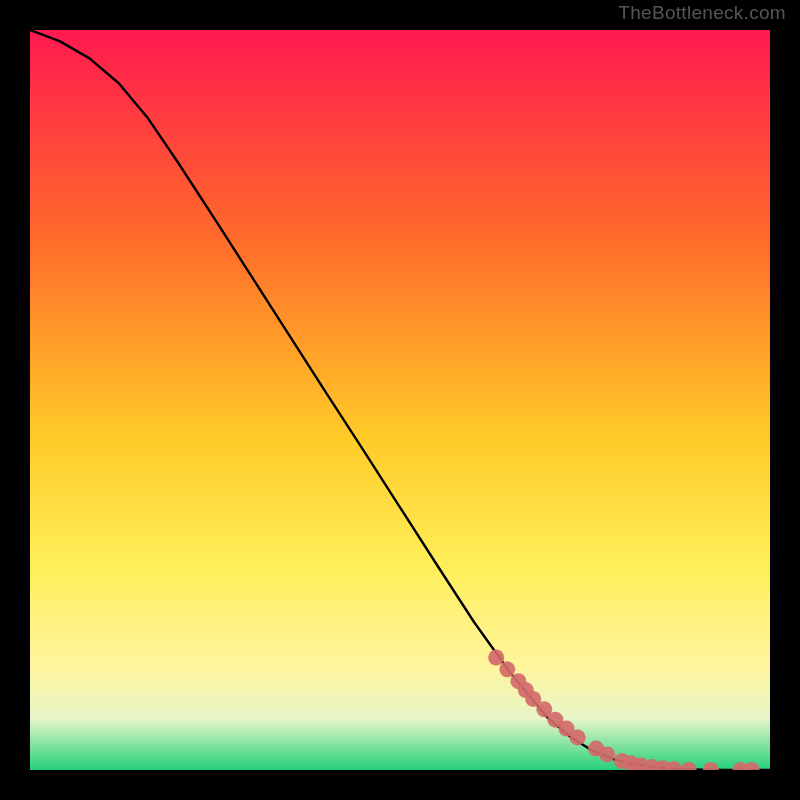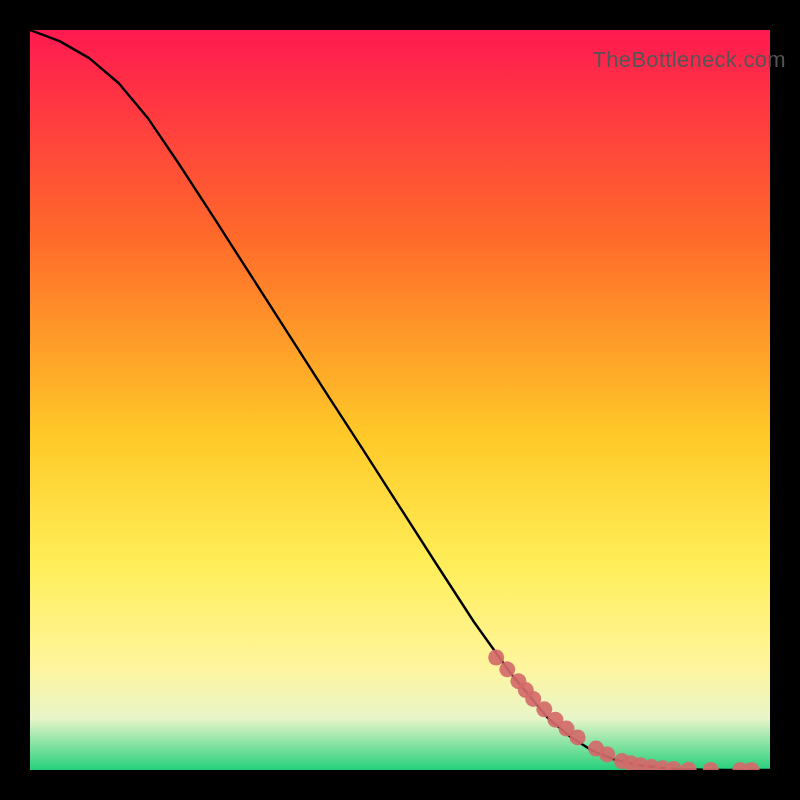--- a/index.html
+++ b/index.html
@@ -14,26 +14,25 @@
   .stage {
     position: relative;
     width: 800px;
     height: 800px;
   }
   .watermark {
     position: absolute;
     top: 2px;
     right: 14px;
     color: #555;
-    font-size: 22px;
+    font-size: 19px;
     font-weight: 500;
     letter-spacing: 0.3px;
     z-index: 20;
     user-select: none;
-    margin-top: 45px;
   }
   .plot {
     position: absolute;
     left: 30px;
     top: 30px;
     width: 740px;
     height: 740px;
   }
   .plot svg {
     display: block;

